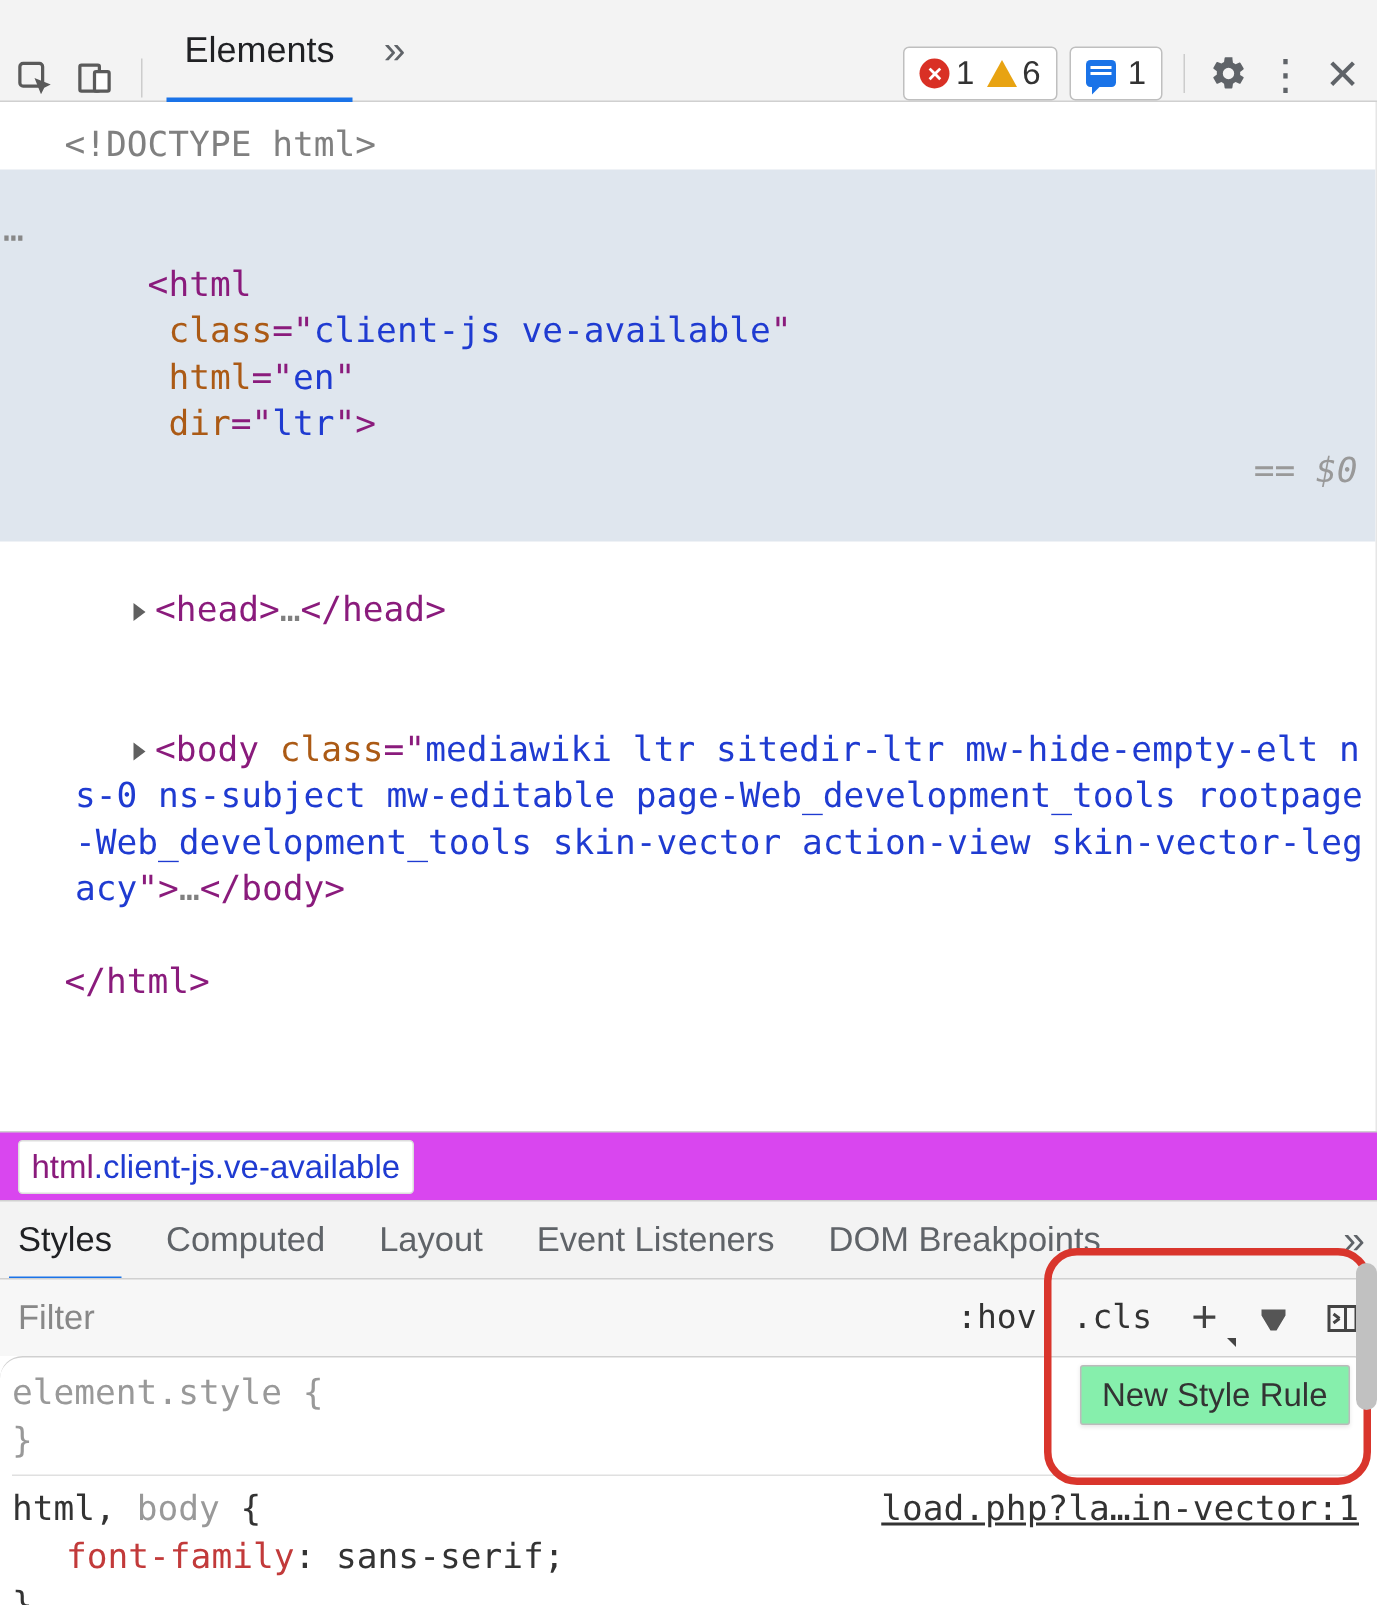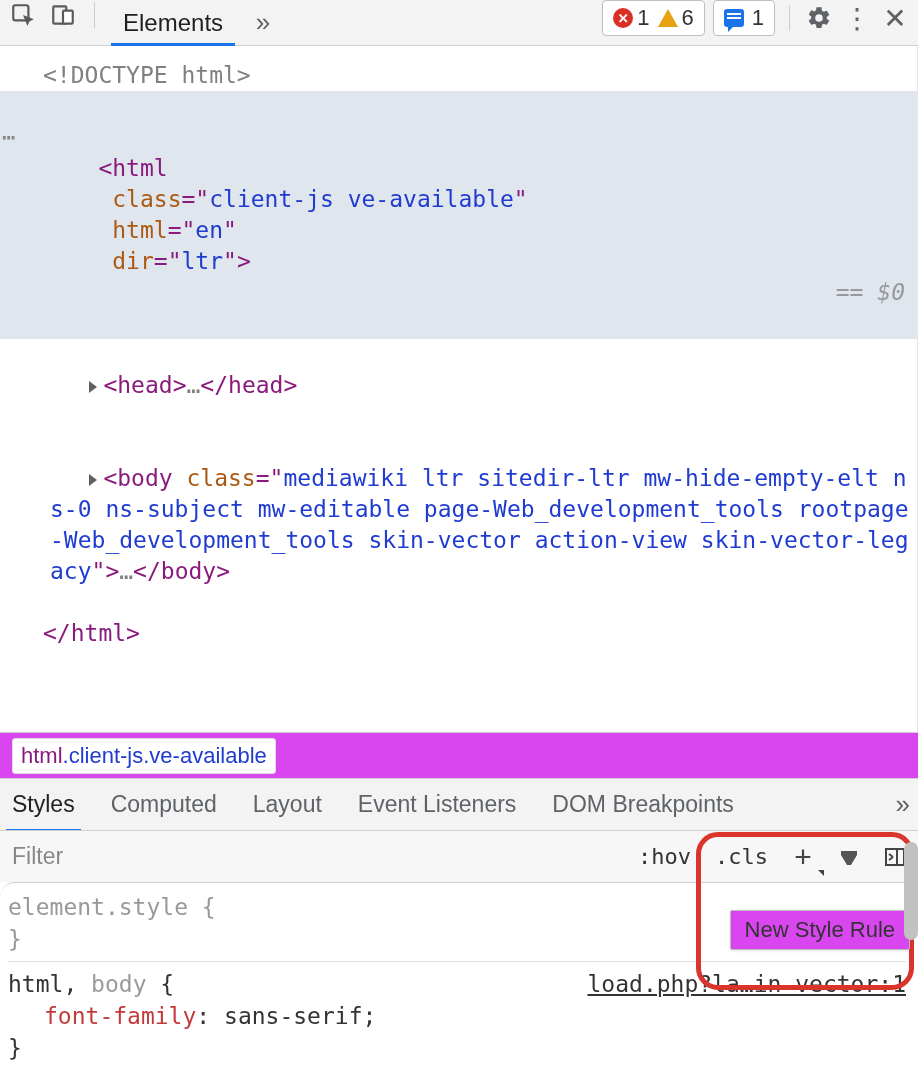--- a/index.html
+++ b/index.html
@@ -1,23 +1,23 @@
 <!DOCTYPE html>
 <html><head>
 <meta charset="utf-8">
 <style>
   * { box-sizing: border-box; }
   html, body { margin:0; padding:0; font-family: "Helvetica Neue", Arial, sans-serif; color:#333; }
   body { width:918px; height:1070px; background:#fff; position:relative; overflow:hidden; }
 
   
   .top-toolbar {
-    height:46px;
+    height:68px;
     border-bottom:1px solid #d0d0d0;
-    display:flex; align-items:flex-start;
+    display:flex; align-items:flex-end;
     padding:0 8px;
     background:#f3f3f3;
   }
   .top-left { display:flex; align-items:center; gap:10px; }
   .tool-icon { width:30px; height:30px; display:flex; align-items:center; justify-content:center; color:#5f6368; cursor:pointer; }
   .tool-icon svg { width:26px; height:26px; stroke:#5a5a5a; fill:none; stroke-width:2; }
   .vdiv { width:1px; height:26px; background:#ccc; margin:0 6px; }
 
   .top-tabs { display:flex; align-items:stretch; height:100%; margin-left:2px;}
   .top-tab {
@@ -104,22 +104,22 @@
   .highlight-box {
     position:absolute;
     right:4px; top:832px;
     width:218px; height:158px;
     border:5px solid #d9352c; border-radius:22px;
     pointer-events:none;
   }
 
   .tooltip {
     position:absolute;
-    right:8px; top:910px;
-    background:#d946ef;
+    right:18px; top:910px;
+    background:#86efac;
     border:1px solid #bbb;
     padding:6px 14px;
     font-size:22px;
     border-radius:2px;
     box-shadow:0 1px 3px rgba(0,0,0,.1);
   }
 
   
   .rules {
     font-family: Menlo, Consolas, monospace; font-size:23px; line-height:32px;

